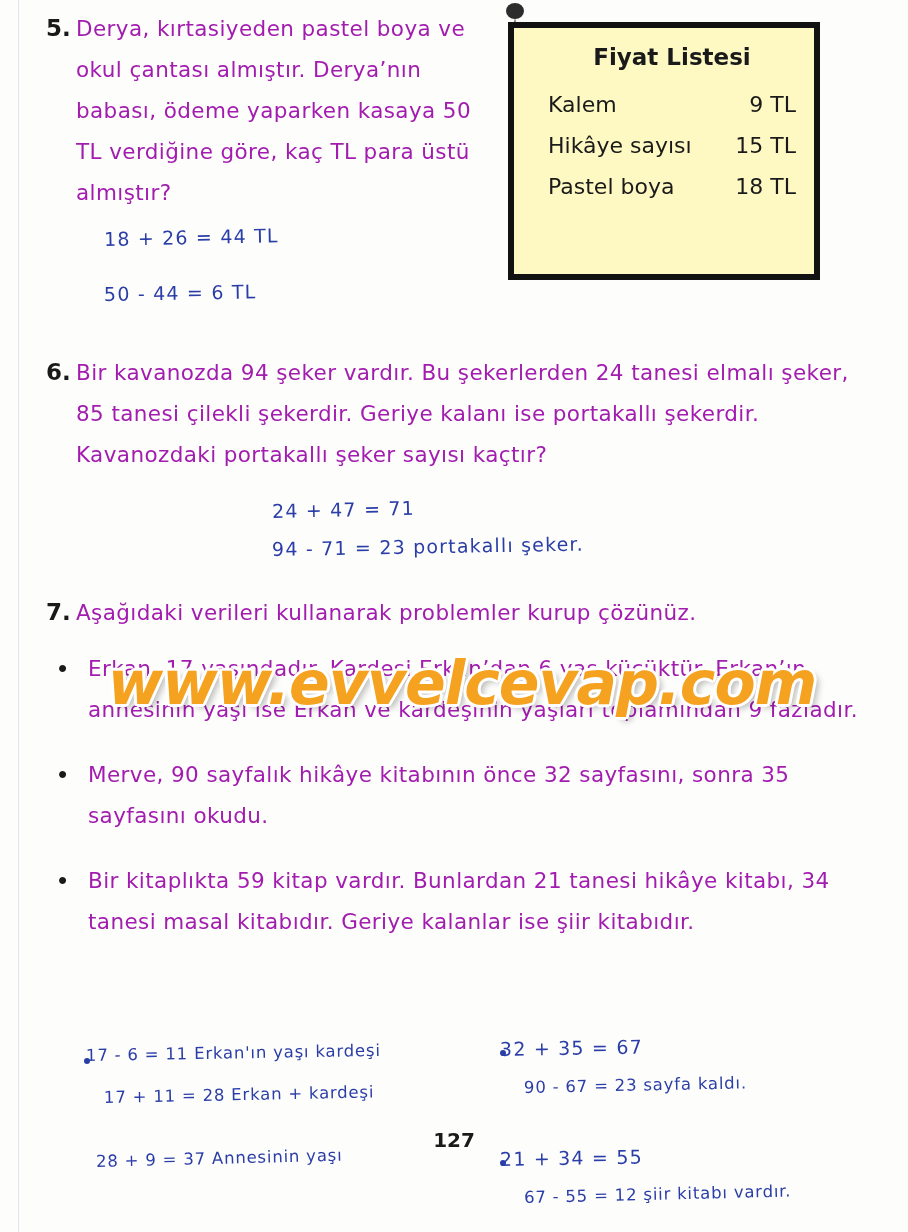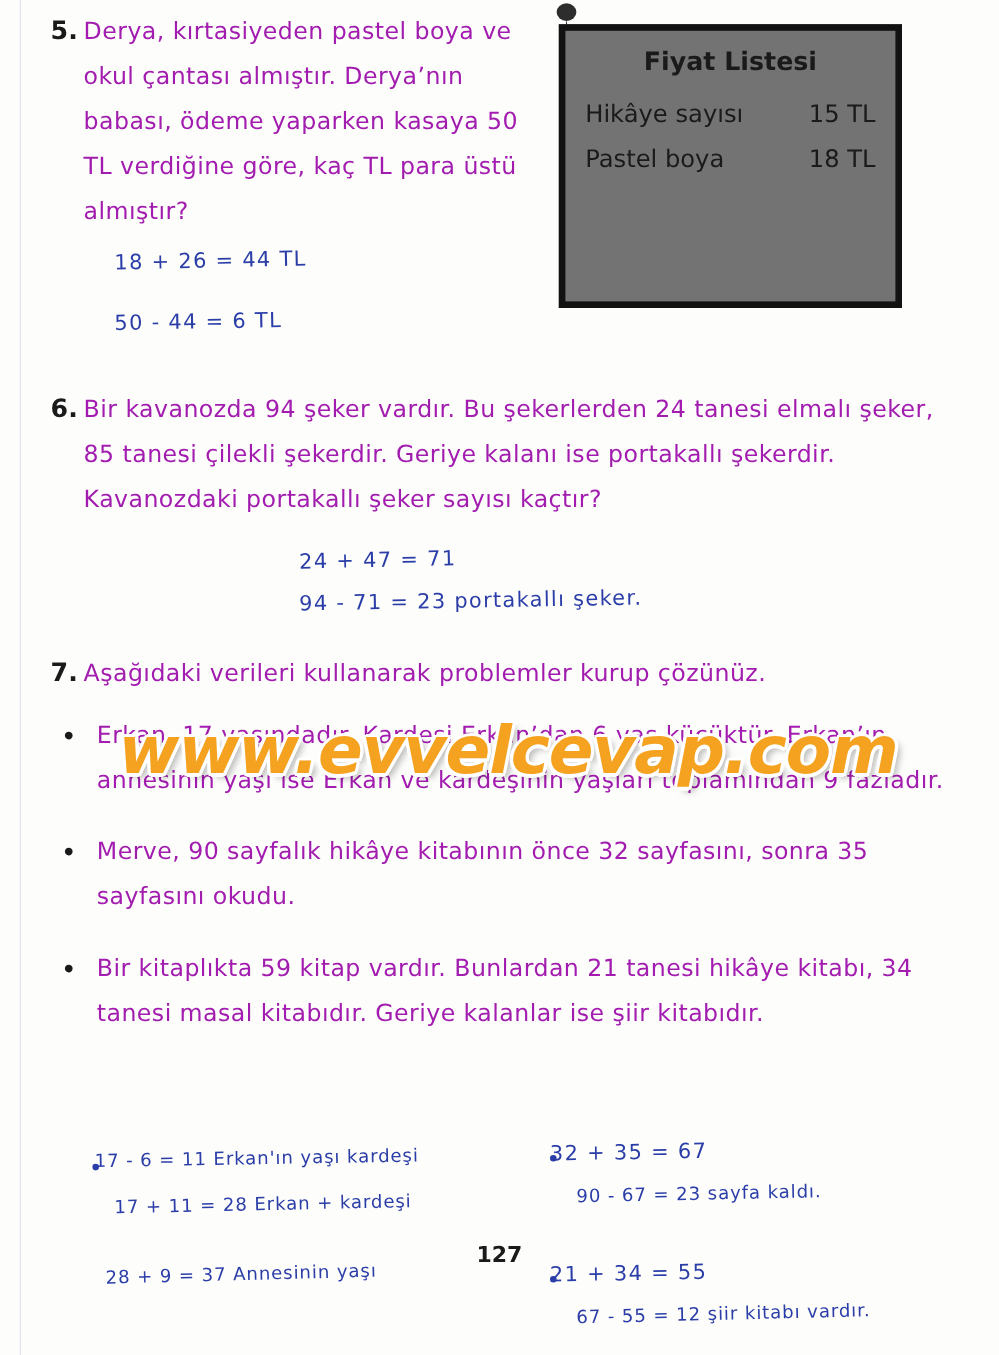--- a/index.html
+++ b/index.html
@@ -61,22 +61,23 @@
   #q7 { left: 46px; top: 592px; width: 820px; }
 
   
   .price-card {
     position: absolute;
     left: 508px;
     top: 22px;
     width: 312px;
     height: 258px;
     border: 6px solid #121212;
-    background: #737373;
+    background: #fef9c3;
     box-sizing: border-box;
+    padding-left: 16px;
   }
   .pin {
     position: absolute;
     left: 498px;
     top: 2px;
     width: 34px;
     height: 42px;
   }
   .price-title {
     text-align: center;
@@ -202,20 +203,24 @@
 
   <svg class="pin" viewBox="0 0 34 42">
     <ellipse cx="17" cy="9" rx="9" ry="8" fill="#2d2d2d"></ellipse>
     <path d="M17 15 L20 40 L14 40 Z" fill="#2d2d2d"></path>
   </svg>
 
   <div class="price-card">
     <div class="price-title">Fiyat Listesi</div>
     <div class="price-rows">
       <div class="price-row">
+        <span>Kalem</span>
+        <span class="val">9 TL</span>
+      </div>
+      <div class="price-row">
         <span>Hikâye sayısı</span>
         <span class="val">15 TL</span>
       </div>
       <div class="price-row">
         <span>Pastel boya</span>
         <span class="val">18 TL</span>
       </div>
     </div>
   </div>
 

